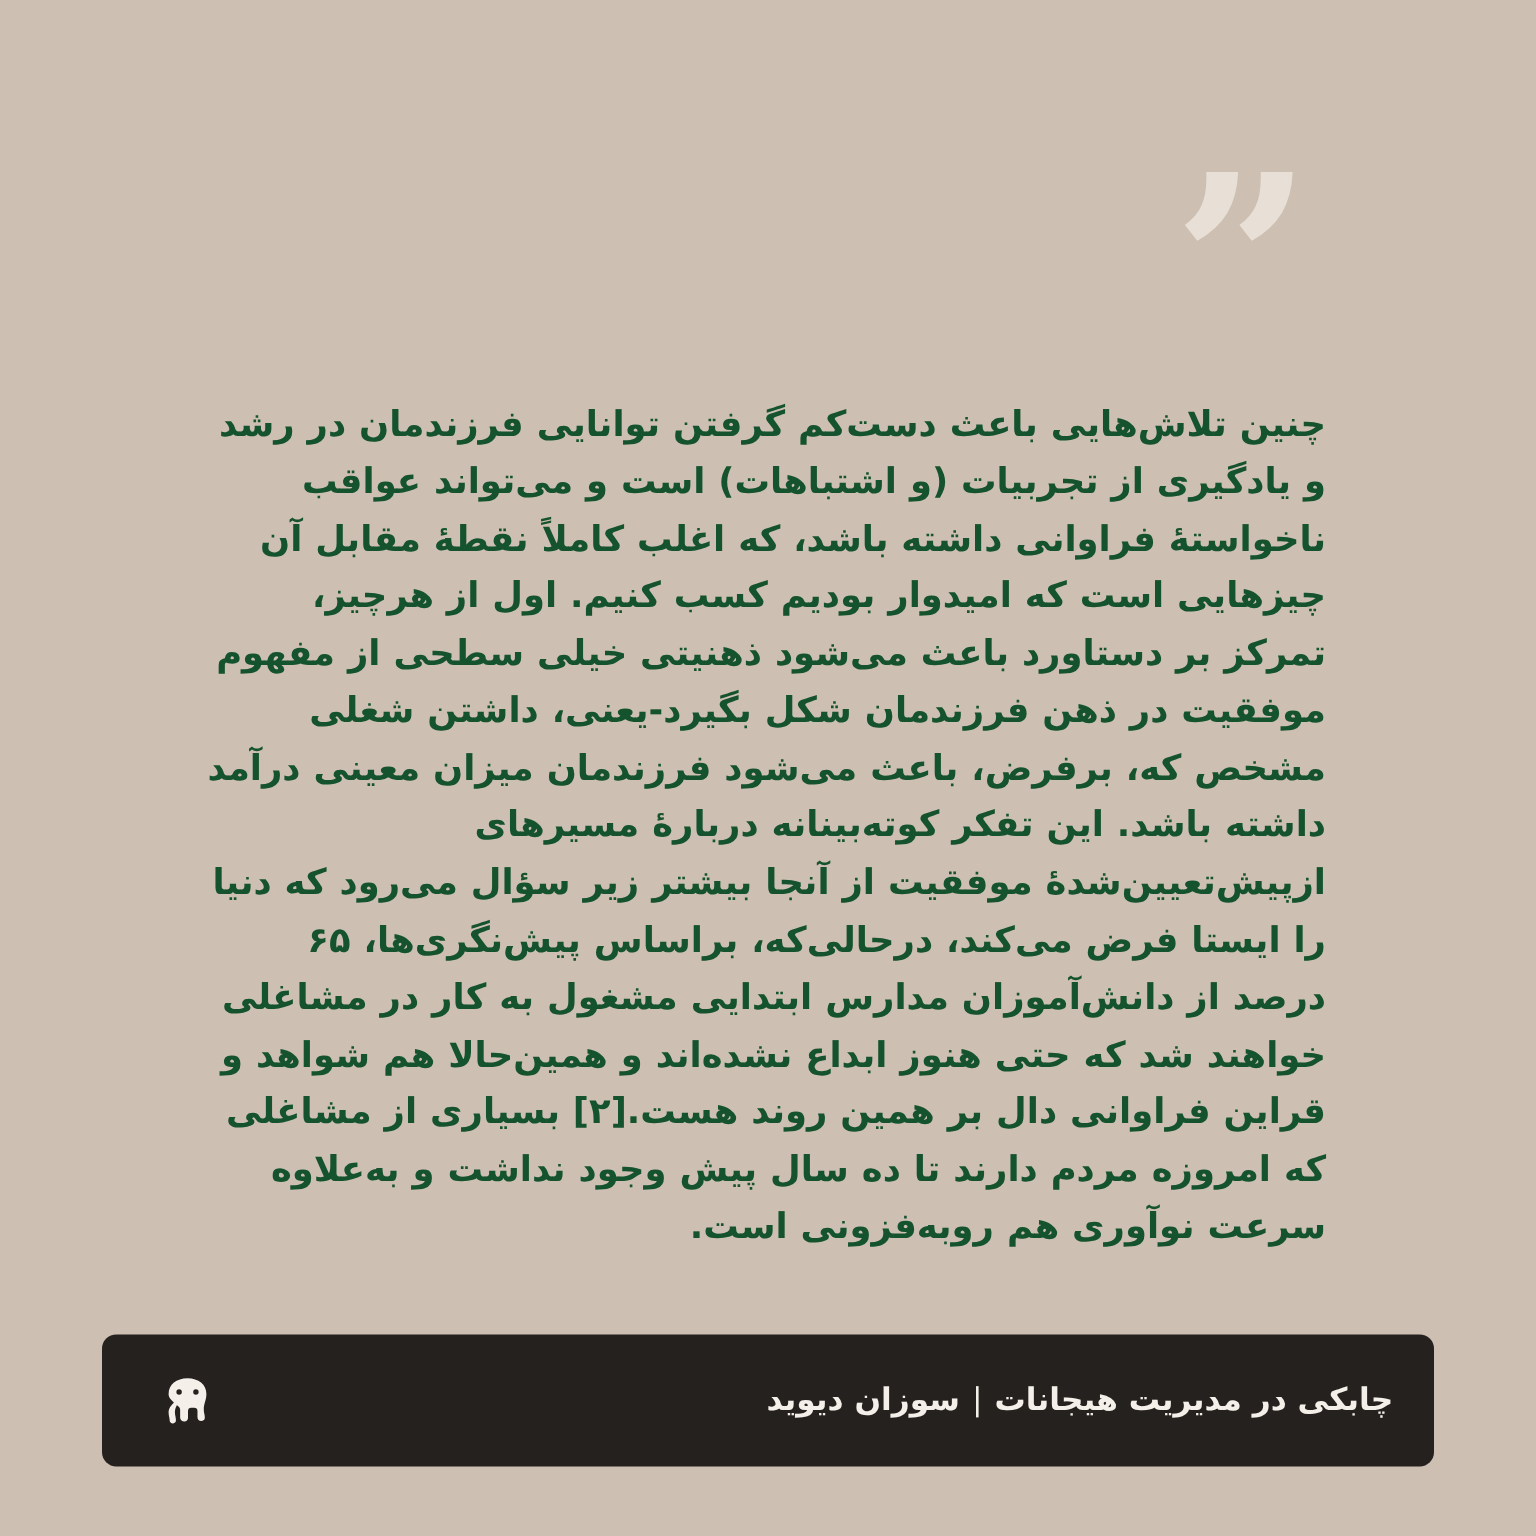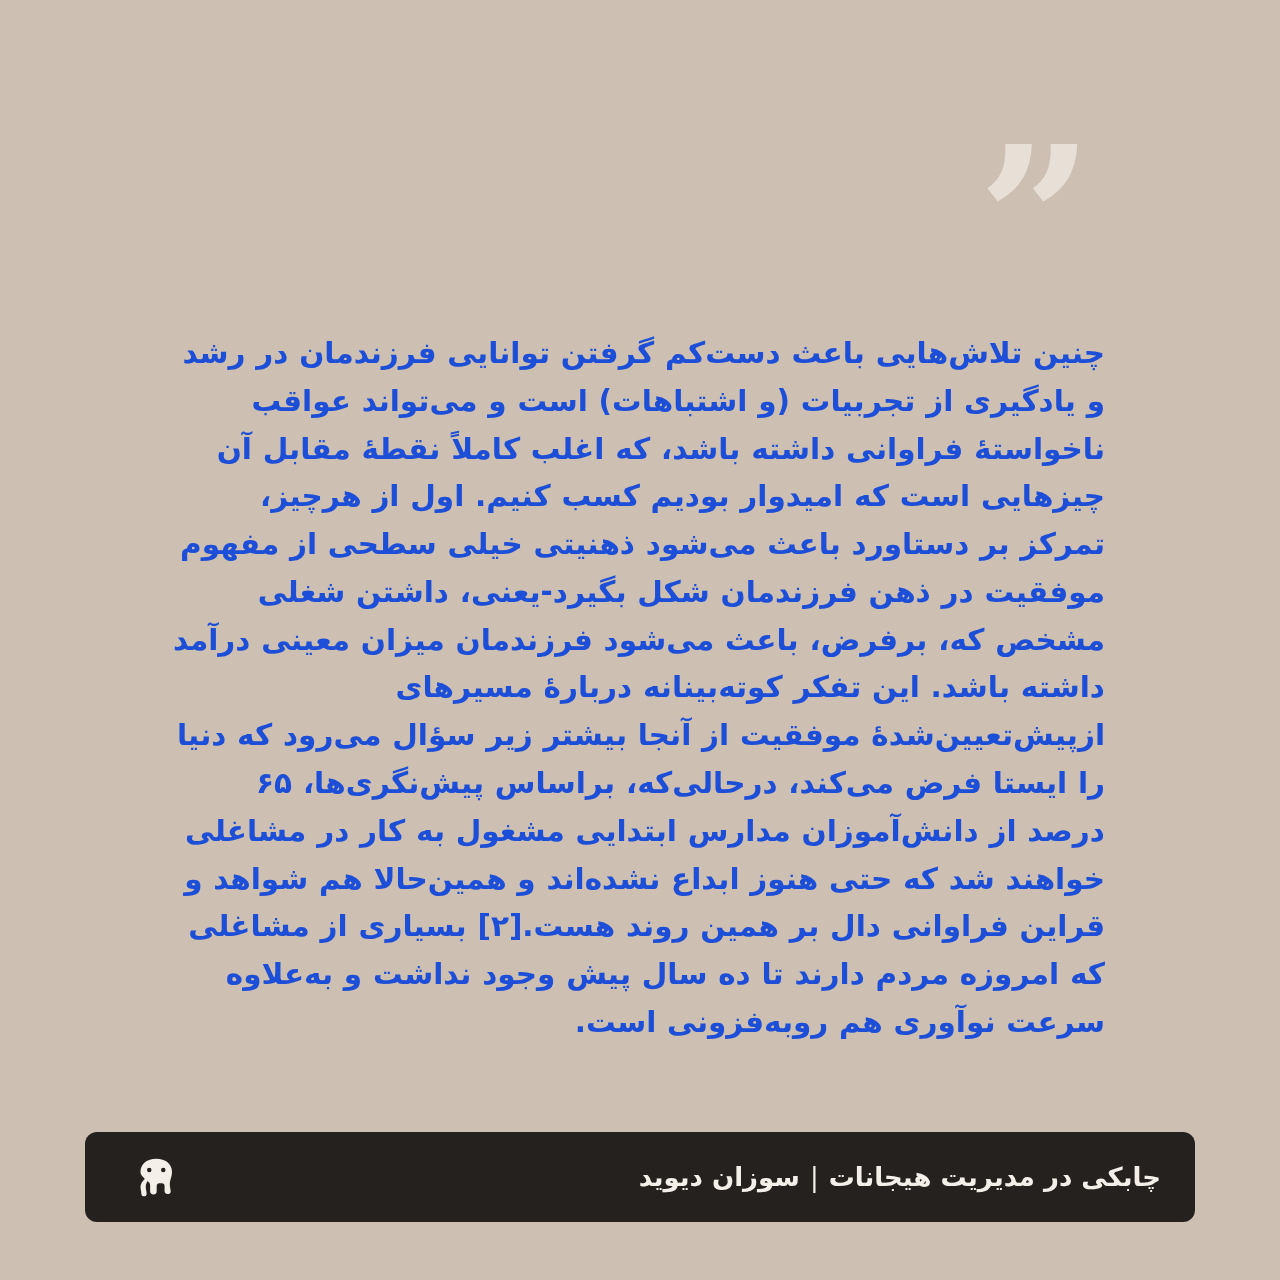--- a/index.html
+++ b/index.html
@@ -34,36 +34,36 @@
     letter-spacing: 2px;
     user-select: none;
   }
   .quote-body {
     position: absolute;
     top: 330px;
     right: 175px;
     left: 170px;
     text-align: right;
     direction: rtl;
-    color: #1d4ed8;
+    color: #14532d;
     font-size: 29.5px;
     line-height: 1.62;
     font-weight: 700;
     letter-spacing: 0px;
     word-spacing: 0.5px;
   }
   .quote-body p {
     margin: 0;
   }
   .footer-bar {
     position: absolute;
     left: 85px;
     right: 85px;
     bottom: 58px;
-    height: 90px;
+    height: 110px;
     background: #24211f;
     border-radius: 12px;
     display: flex;
     align-items: center;
     justify-content: space-between;
     padding: 0 34px 0 44px;
     box-sizing: border-box;
   }
   .footer-text {
     direction: rtl;

